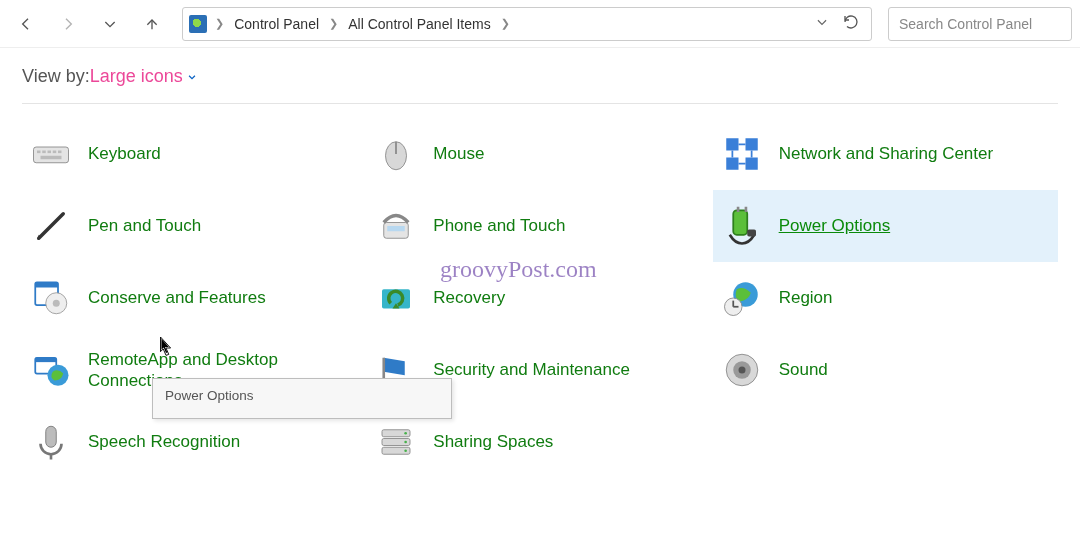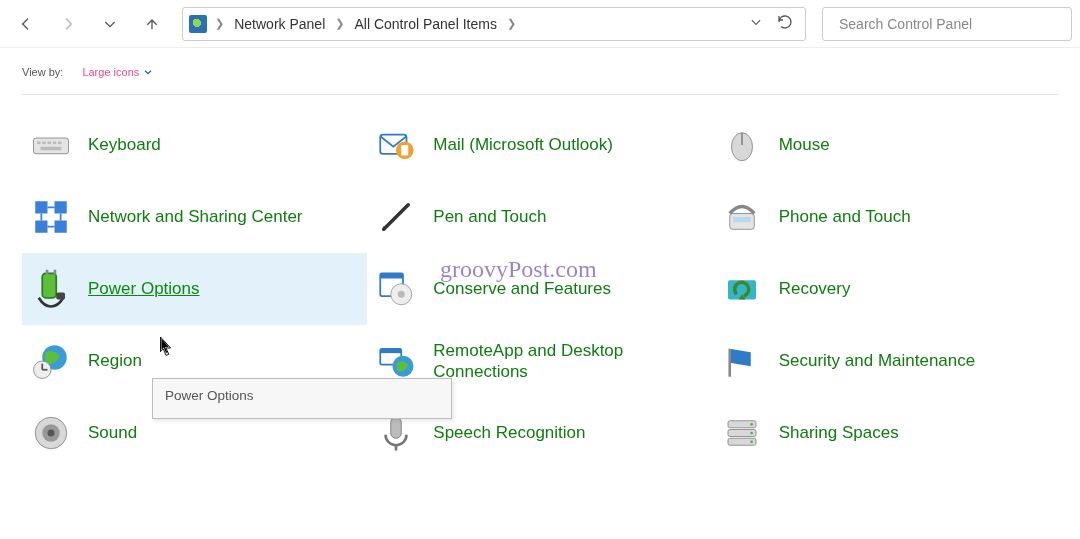--- a/index.html
+++ b/index.html
@@ -54,42 +54,42 @@
     background:radial-gradient(circle at 40% 40%, #8fd94a 0 40%, #2b6fb5 41%);
     border-radius:2px;
   }
   .crumb { padding:4px 6px; cursor:pointer; white-space:nowrap; }
   .chev { color:#888; font-size:11px; padding:0 2px;}
   .addr-spacer{flex:1;}
   .addr-end {
     display:flex;align-items:center;gap:14px;padding-right:6px;color:#666;
   }
   .search-box{
-    width:250px;height:34px;
+    width:184px;height:34px;
     border:1px solid #ccc;border-radius:3px;
     display:flex;align-items:center;
-    padding:0 16px;
+    padding:0 10px;
     margin-left:10px;
     color:#888;font-size:14px;
   }
   .content{
     padding:18px 22px 0 22px;
   }
   .header-row{
     display:flex;align-items:center;justify-content:space-between;
     padding-bottom:16px;
     border-bottom:1px solid #e4e4e4;
   }
   .page-title{
     color:#1a5aa8;
     font-size:22px;
     font-weight:400;
   }
   .viewby{
-    font-size:11px;color:#555;display:flex;align-items:center;gap:19px;
+    font-size:18px;color:#555;display:flex;align-items:center;gap:0;
   }
   .viewby .mode{ color:#ec4899; cursor:pointer; display:flex;align-items:center;gap:4px;}
   .grid{
     display:grid;
     grid-template-columns: 1fr 1fr 1fr;
     column-gap:0;
     row-gap:0;
     margin-top:14px;
   }
   .item{
@@ -168,21 +168,21 @@
   <div class="nav-btn">
     <svg viewBox="0 0 24 24">
         <polyline points="5 13 12 6 19 13"></polyline>
         <line x1="12" y1="6" x2="12" y2="20"></line>
       </svg>
   </div>
 
   <div class="address-bar">
     <span class="addr-icon"></span>
     <span class="chev">❯</span>
-    <span class="crumb">Network Panel</span>
+    <span class="crumb">Control Panel</span>
     <span class="chev">❯</span>
     <span class="crumb">All Control Panel Items</span>
     <span class="chev">❯</span>
     <span class="addr-spacer"></span>
     <span class="addr-end">
       <span><svg width="14" height="14" viewBox="0 0 24 24" fill="none" stroke="#666" stroke-width="2">
             <polyline points="5 9 12 16 19 9"></polyline>
           </svg></span>
       <span><svg width="16" height="16" viewBox="0 0 24 24" fill="none" stroke="#555" stroke-width="2">
             <path d="M3 12a9 9 0 1 1 3 6.7"></path>
@@ -222,31 +222,20 @@
             <rect x="26" y="20" width="4" height="3" fill="#bbb"></rect>
             <rect x="32" y="20" width="4" height="3" fill="#bbb"></rect>
             <rect x="12" y="26" width="24" height="4" fill="#bbb"></rect>
           </svg>
       </span>
       <span class="label">Keyboard</span>
     </div>
     <div class="item">
       <span class="icon">
         <svg viewBox="0 0 48 48" width="42" height="42">
-            <rect x="6" y="12" width="30" height="22" rx="3" fill="#fff" stroke="#2f7bc7" stroke-width="2"></rect>
-            <polyline points="6 14 21 26 36 14" fill="none" stroke="#2f7bc7" stroke-width="2"></polyline>
-            <circle cx="34" cy="30" r="10" fill="#f0a030"></circle>
-            <rect x="30" y="24" width="8" height="12" fill="#fff" rx="1"></rect>
-          </svg>
-      </span>
-      <span class="label">Mail (Microsoft Outlook)</span>
-    </div>
-    <div class="item">
-      <span class="icon">
-        <svg viewBox="0 0 48 48" width="42" height="42">
             <ellipse cx="24" cy="26" rx="12" ry="16" fill="#d8d8d8" stroke="#888"></ellipse>
             <line x1="24" y1="10" x2="24" y2="24" stroke="#888" stroke-width="2"></line>
           </svg>
       </span>
       <span class="label">Mouse</span>
     </div>
 
     <div class="item">
       <span class="icon">
         <svg viewBox="0 0 48 48" width="42" height="42">

